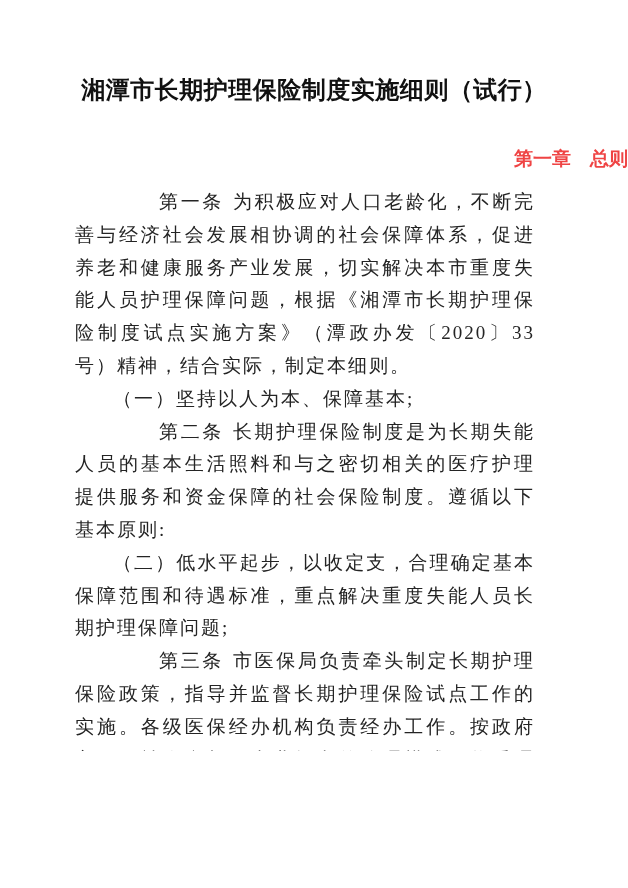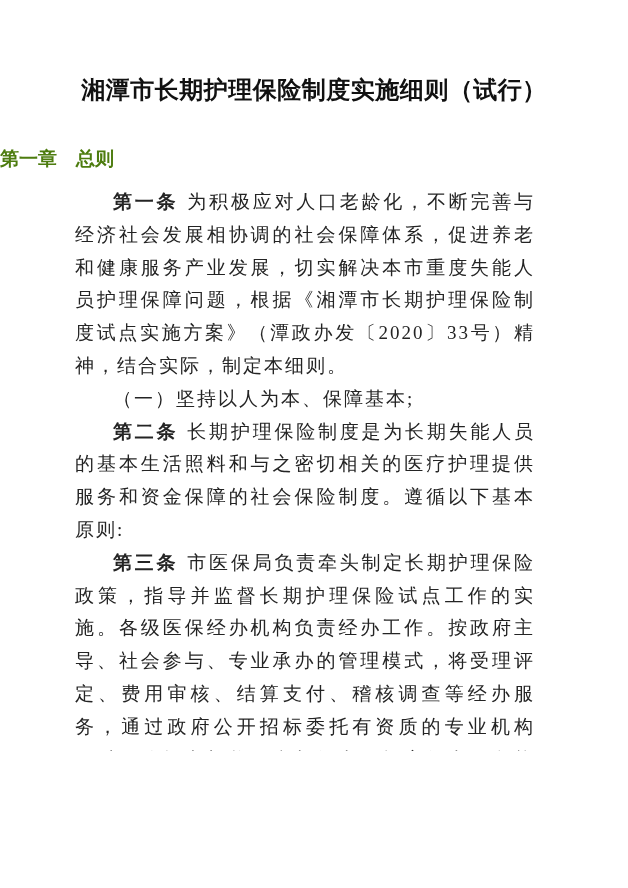--- a/index.html
+++ b/index.html
@@ -22,43 +22,44 @@
     text-align: center;
     font-size: 24px;
     font-weight: bold;
     letter-spacing: 0.5px;
     line-height: 32px;
     color: #111111;
     white-space: nowrap;
   }
   .chapter-heading {
     margin: 40px 0 0 0;
-    text-align: left;
+    text-align: right;
     font-size: 19px;
     font-weight: bold;
     line-height: 26px;
-    color: #4d7c0f;
+    color: #ef4444;
   }
   .doc-body {
     margin: 14px 0 0 75px;
     width: 460px;
     font-size: 19px;
     line-height: 32.8px;
     letter-spacing: 2px;
     text-align: justify;
     text-justify: inter-character;
     color: #242424;
   }
   .para {
     margin: 0;
     text-indent: 2em;
   }
   .art-label {
-    font-weight: bold;
+    font-weight: normal;
     margin-right: 9px;
+    margin-left: 46px;
   }
   .art-label:empty {
     display: none;
     margin: 0;
   }
   .page-number {
     position: absolute;
     top: 804px;
     right: 95px;
     font-size: 16px;
@@ -77,20 +78,21 @@
   <h2 class="chapter-heading">第一章　总则</h2>
 
   <div class="doc-body">
 
     <p class="para"><b class="art-label">第一条</b><span class="art-text">为积极应对人口老龄化，不断完善与经济社会发展相协调的社会保障体系，促进养老和健康服务产业发展，切实解决本市重度失能人员护理保障问题，根据《湘潭市长期护理保险制度试点实施方案》（潭政办发〔2020〕33号）精神，结合实际，制定本细则。</span></p>
 
     <p class="para"><span class="art-text">（一）坚持以人为本、保障基本;</span></p>
 
     <p class="para"><b class="art-label">第二条</b><span class="art-text">长期护理保险制度是为长期失能人员的基本生活照料和与之密切相关的医疗护理提供服务和资金保障的社会保险制度。遵循以下基本原则:</span></p>
 
+    <p class="para"><span class="art-text">（二）低水平起步，以收定支，合理确定基本保障范围和待遇标准，重点解决重度失能人员长期护理保障问题;</span></p>
 
 
     <p class="para"><b class="art-label">第三条</b><span class="art-text">市医保局负责牵头制定长期护理保险政策，指导并监督长期护理保险试点工作的实施。各级医保经办机构负责经办工作。按政府主导、社会参与、专业承办的管理模式，将受理评定、费用审核、结算支付、稽核调查等经办服务，通过政府公开招标委托有资质的专业机构（以下称承办机构）参与经办，提高经办服务能力。</span></p>
 
   </div>
 
   <div class="page-number">— 3 —</div>
 
 </div>
 

